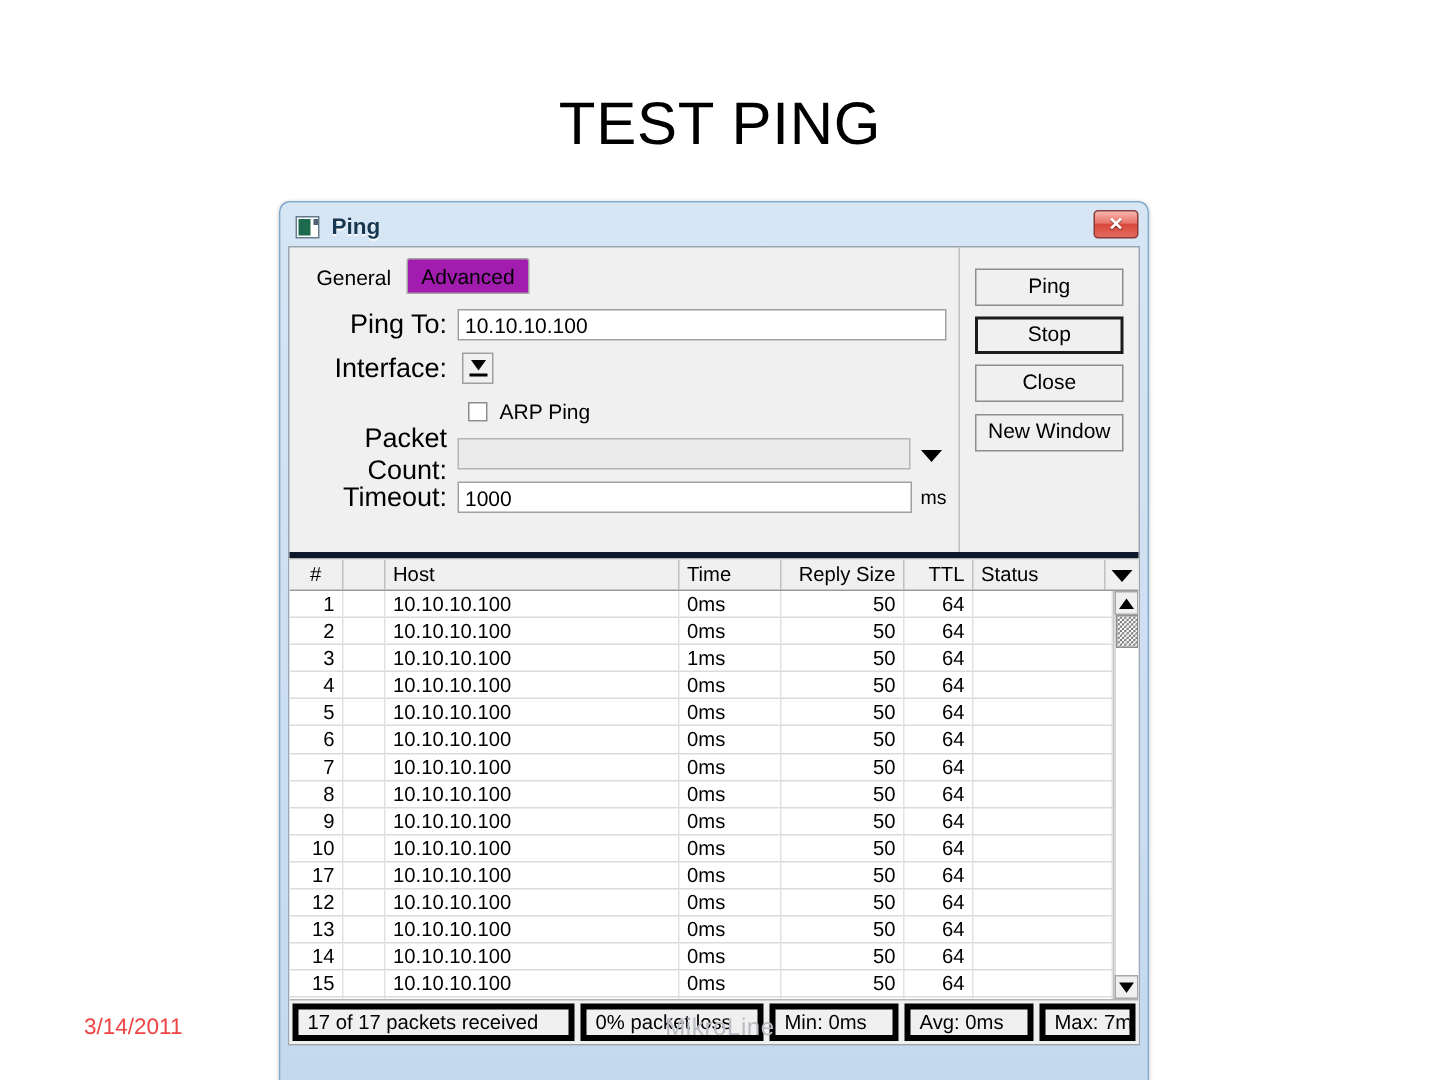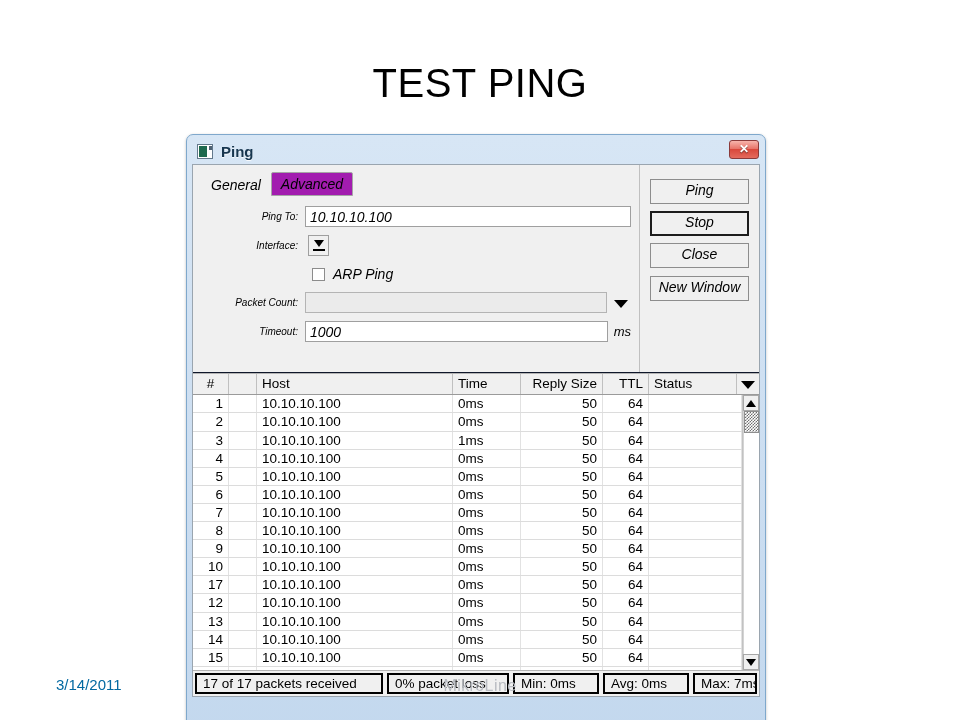--- a/index.html
+++ b/index.html
@@ -27,21 +27,21 @@
     color: #000000;
     letter-spacing: 0.5px;
     line-height: 56px;
     white-space: nowrap;
   }
 
   #slide-date {
     position: absolute;
     left: 56px; top: 676px;
     font-size: 15px;
-    color: #0369a1;
+    color: #ef4444;
   }
 
   #watermark {
     position: absolute;
     left: 0; top: 677px; width: 960px;
     text-align: center;
     font-size: 16px;
     color: #b9bcc2;
     letter-spacing: 0.4px;
     pointer-events: none;
@@ -116,22 +116,21 @@
     border: 1px solid #9aa5af;
     height: 533px;
     display: flex;
     flex-direction: column;
   }
 
   
   #top-pane {
     display: flex;
     height: 218px;
-    border-bottom: 1px solid #0f172a;
-    font-style: italic;
+    border-bottom: 4px solid #0f172a;
   }
   #form-col {
     flex: 1 1 auto;
     position: relative;
     padding: 7px 8px 0 8px;
   }
   #buttons-col {
     flex: 0 0 120px;
     border-left: 1px solid #c0c0c0;
     padding: 14px 10px 0 10px;
@@ -166,21 +165,21 @@
   
   .frow {
     display: flex;
     align-items: center;
     height: 23px;
     margin-bottom: 6px;
   }
   .flabel {
     width: 104px;
     text-align: right;
-    font-size: 10px;
+    font-size: 18px;
     color: #000;
     padding-right: 7px;
     flex: 0 0 auto;
   }
   .finput {
     flex: 1 1 auto;
     height: 21px;
     background: #ffffff;
     border: 1px solid #9f9f9f;
     font-size: 14px;
@@ -412,21 +411,21 @@
     flex: 0 0 23px;
     display: flex;
     align-items: stretch;
     background: #f0f0f0;
     border-top: 1px solid #b4b4b4;
     padding: 2px 2px;
     gap: 4px;
   }
   .sb-cell {
     background: #f0f0f0;
-    border: 2px solid #000000;
+    border: 4px solid #000000;
     font-size: 13.5px;
     color: #000;
     line-height: 17px;
     padding: 0 6px;
     white-space: nowrap;
     overflow: hidden;
   }
   #sb-packets { flex: 0 0 188px; }
   #sb-loss    { flex: 0 0 122px; }
   #sb-min     { flex: 0 0 86px; }

